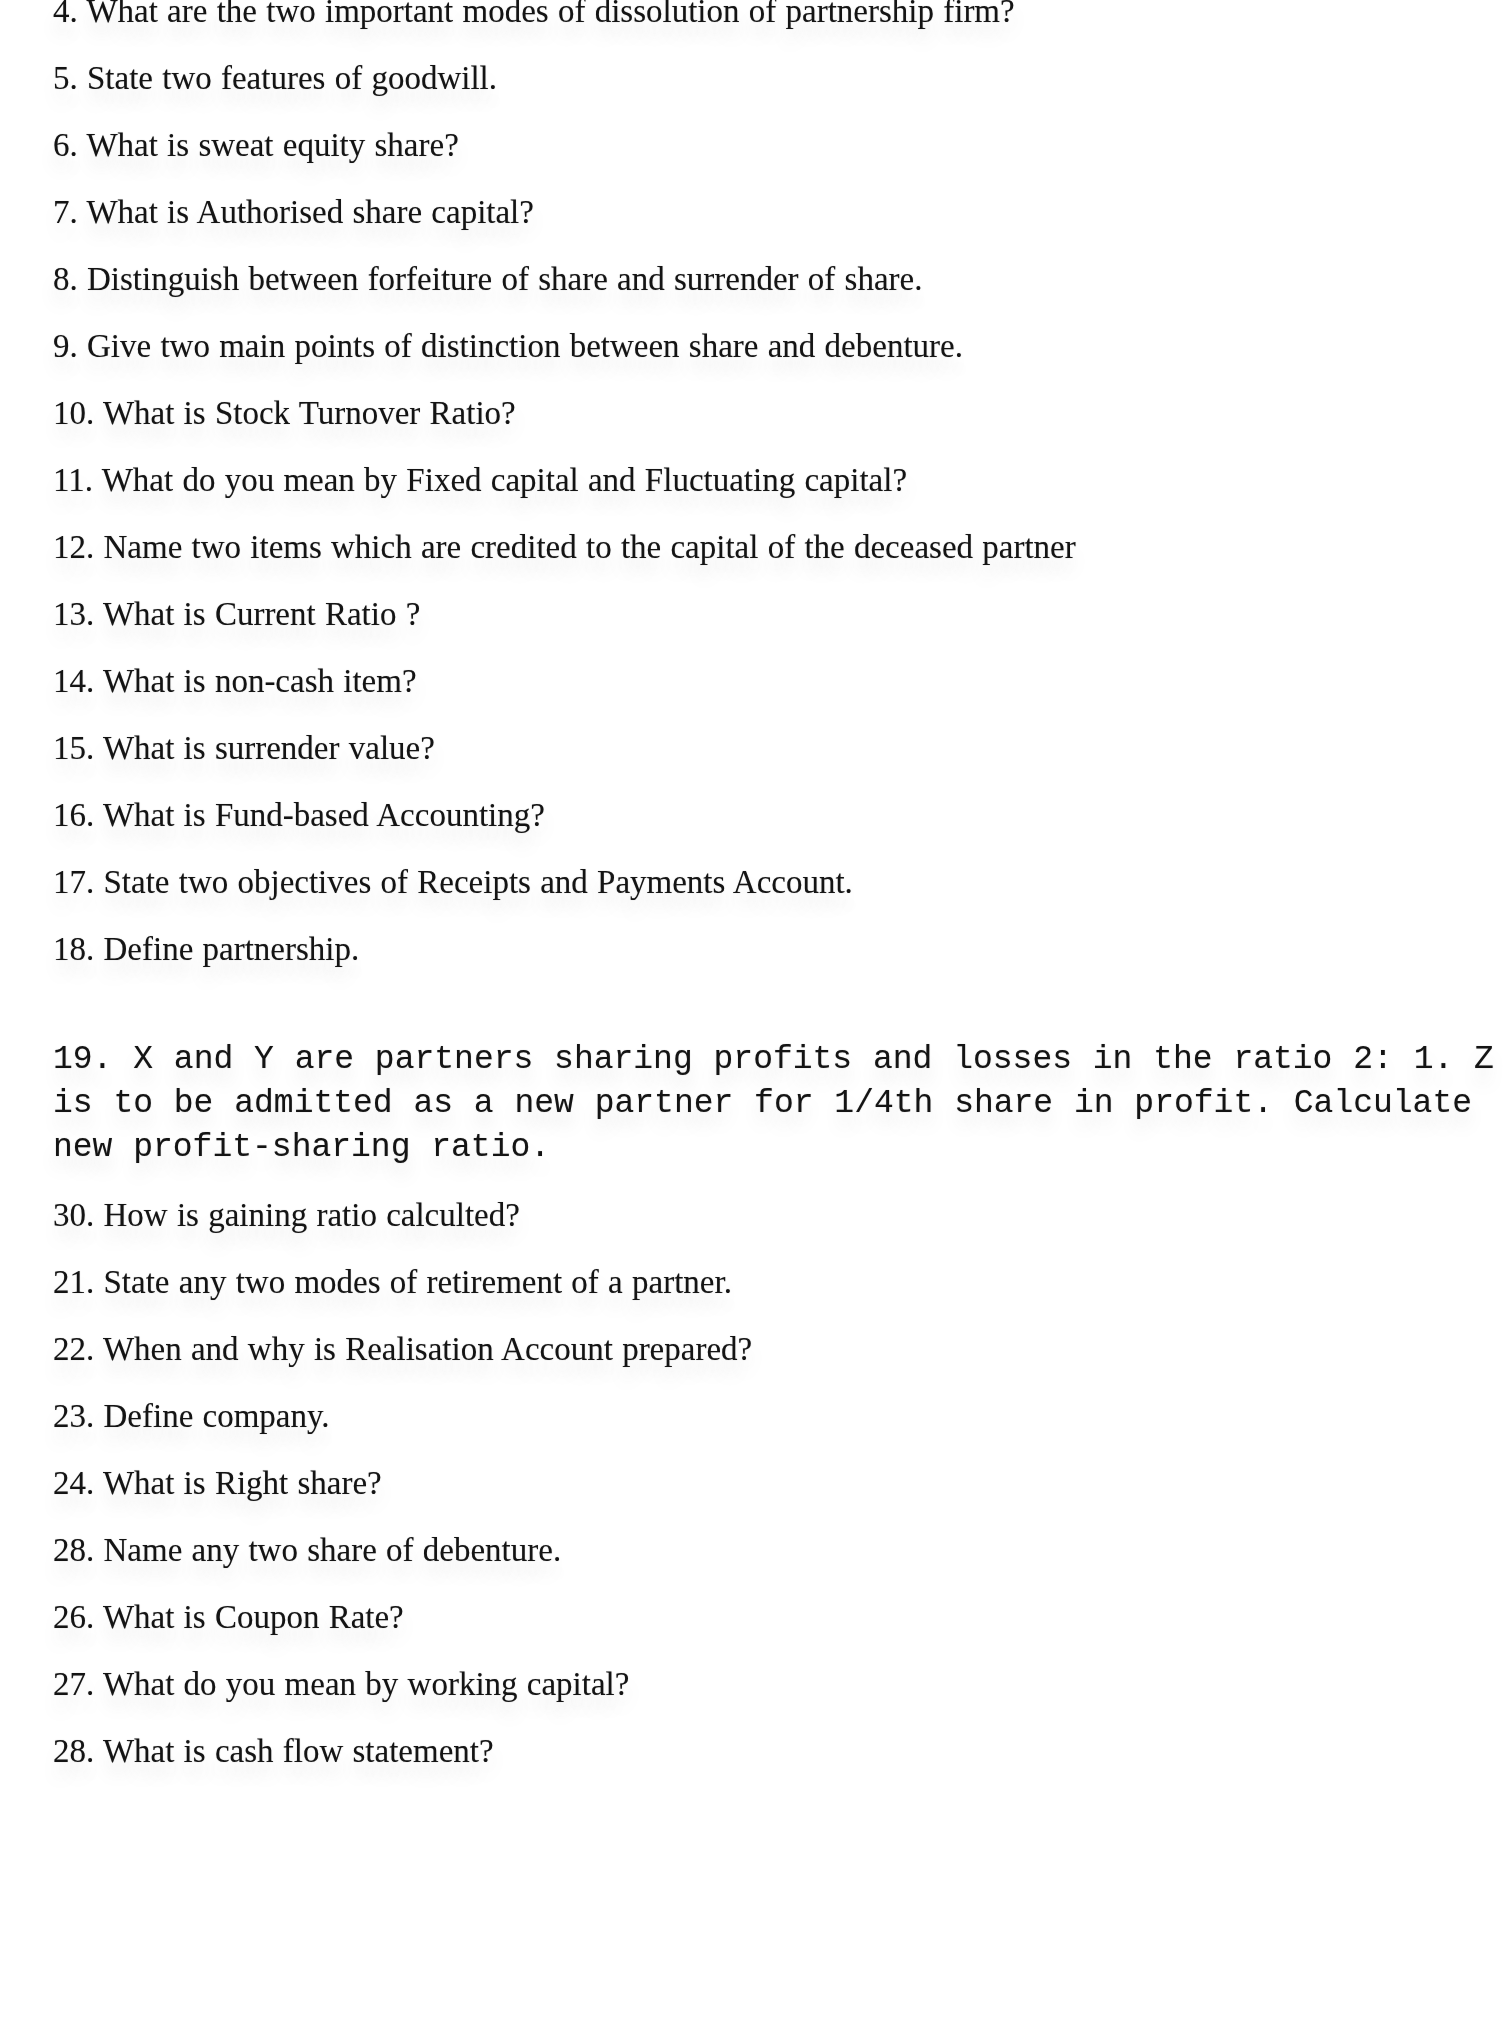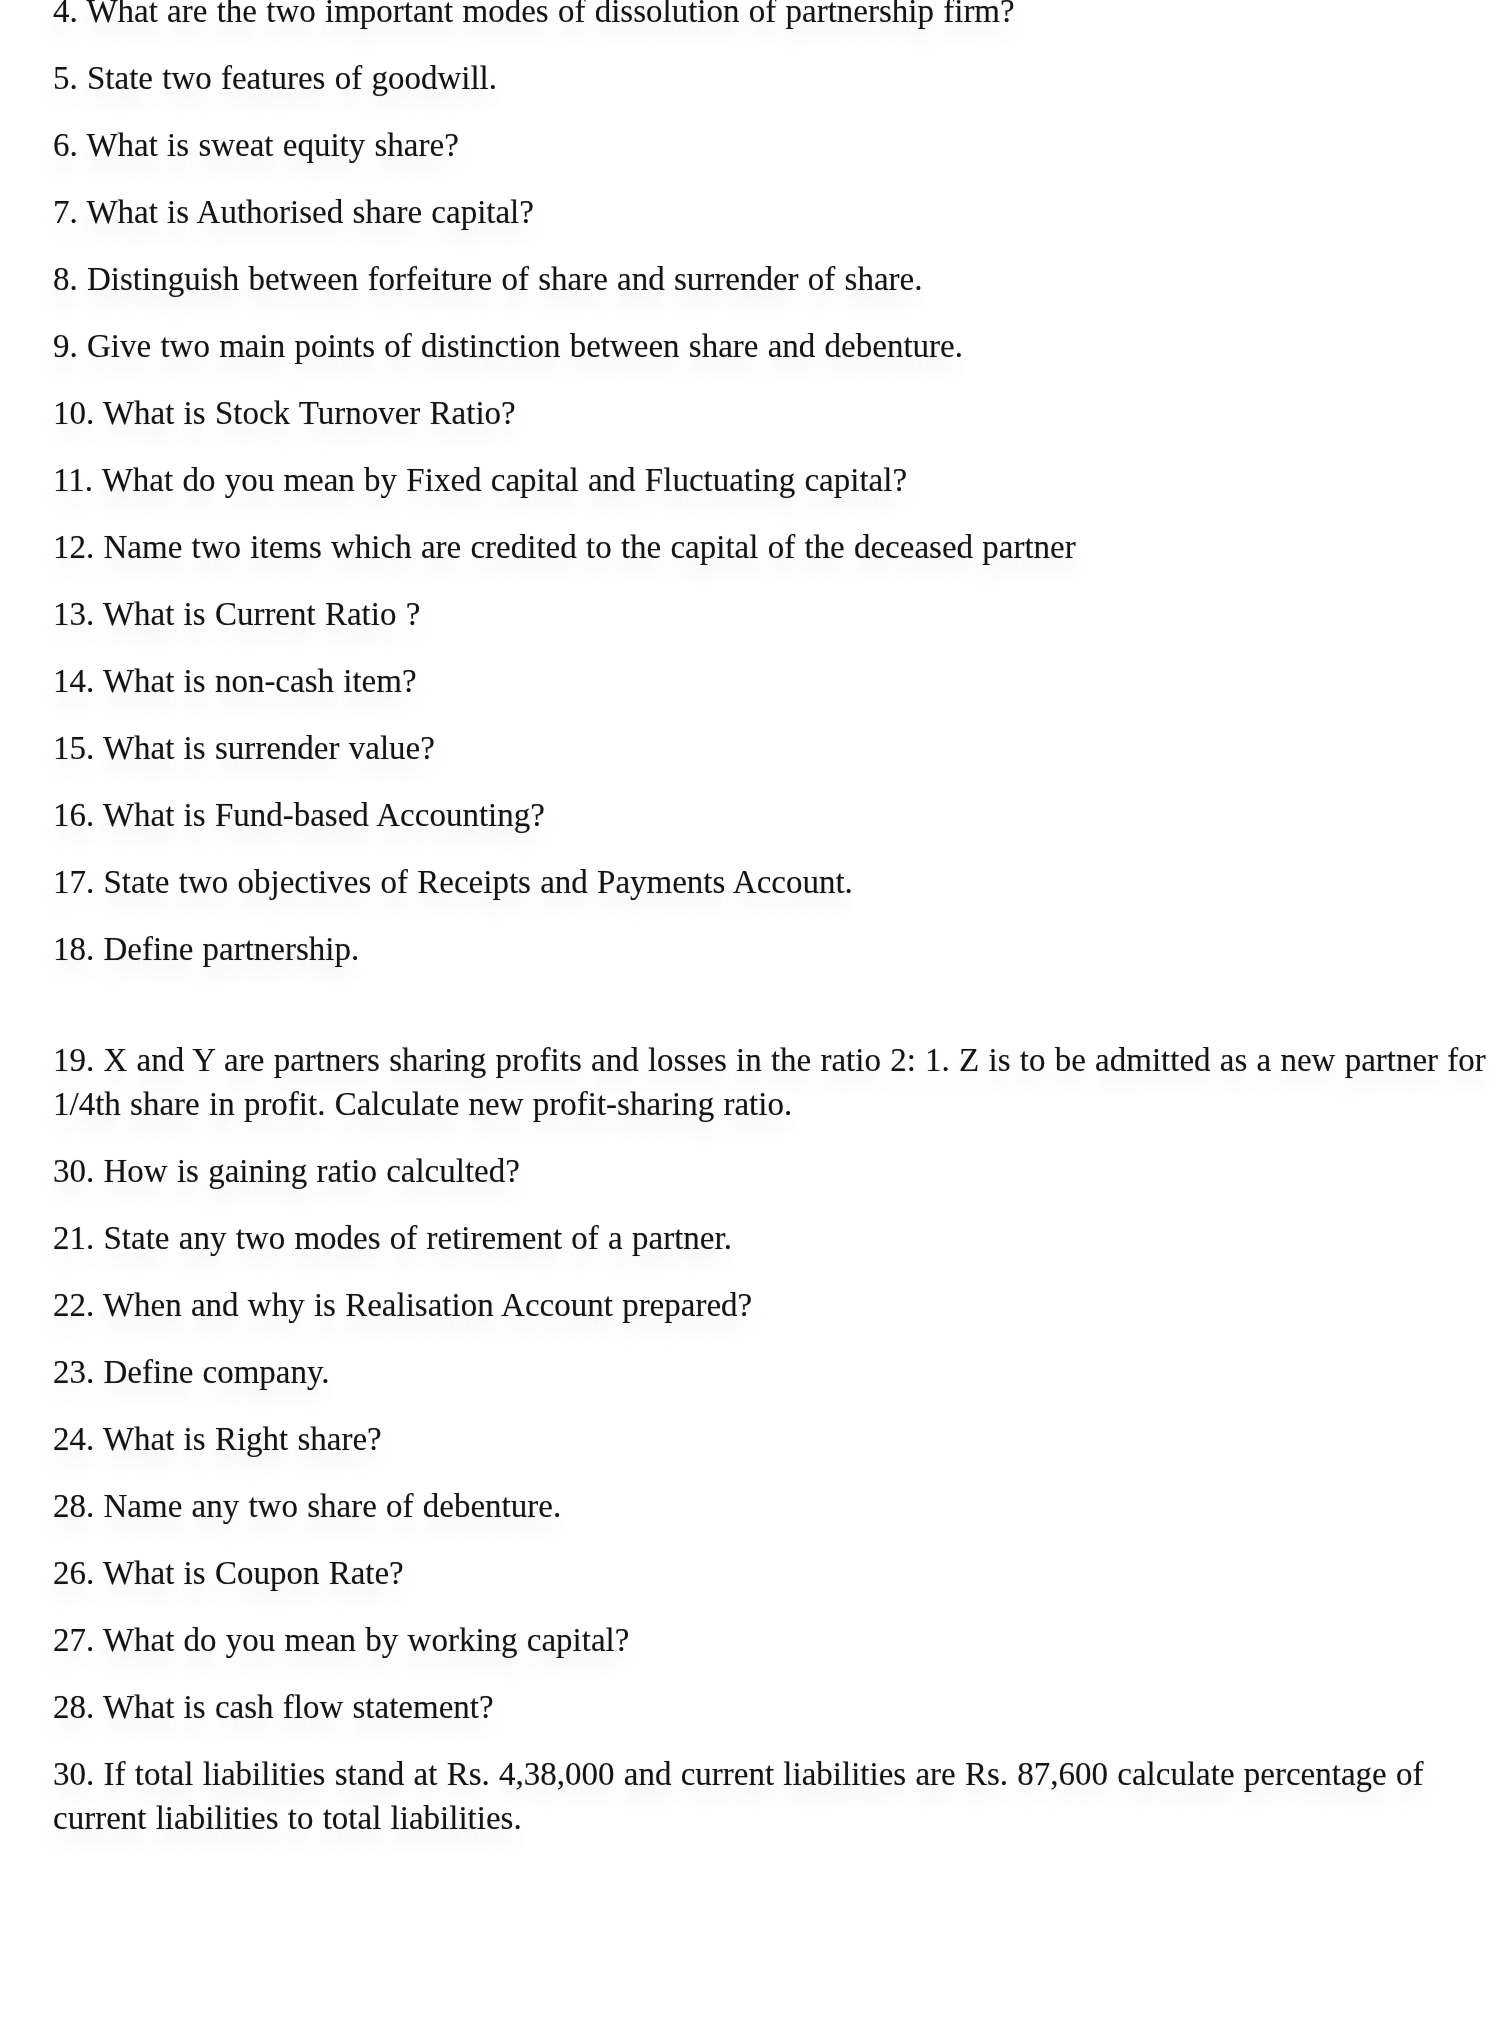--- a/index.html
+++ b/index.html
@@ -25,20 +25,21 @@
     font-size: 33px;
     line-height: 44px;
     margin: 0 0 23px 0;
     letter-spacing: 0px;
     word-spacing: 1px;
     
     text-shadow: 0 0 1px rgba(40, 40, 40, 0.35), 0 14px 16px rgba(125, 125, 125, 0.16);
   }
   .question.section-gap {
     margin-top: 67px;
+    font-family: Liberation Mono, monospace;
   }
   .qnum {
     display: inline;
   }
   .qtext {
     display: inline;
   }
 </style>
 </head>
 <body style="background: rgb(255, 255, 255);">
@@ -64,15 +65,14 @@
       <div class="question section-gap"><span class="qnum">19.</span><span> </span><span class="qtext">X and Y are partners sharing profits and losses in the ratio 2: 1. Z is to be admitted as a new partner for 1/4th share in profit. Calculate new profit-sharing ratio.</span></div>
       <div class="question"><span class="qnum">30.</span><span> </span><span class="qtext">How is gaining ratio calculted?</span></div>
       <div class="question"><span class="qnum">21.</span><span> </span><span class="qtext">State any two modes of retirement of a partner.</span></div>
       <div class="question"><span class="qnum">22.</span><span> </span><span class="qtext">When and why is Realisation Account prepared?</span></div>
       <div class="question"><span class="qnum">23.</span><span> </span><span class="qtext">Define company.</span></div>
       <div class="question"><span class="qnum">24.</span><span> </span><span class="qtext">What is Right share?</span></div>
       <div class="question"><span class="qnum">28.</span><span> </span><span class="qtext">Name any two share of debenture.</span></div>
       <div class="question"><span class="qnum">26.</span><span> </span><span class="qtext">What is Coupon Rate?</span></div>
       <div class="question"><span class="qnum">27.</span><span> </span><span class="qtext">What do you mean by working capital?</span></div>
       <div class="question"><span class="qnum">28.</span><span> </span><span class="qtext">What is cash flow statement?</span></div>
-      <div class="question"><span class="qnum">30.</span><span> </span><span class="qtext">If total liabilities stand at Rs. 4,38,000 and current liabilities are Rs. 87,600 calculate percentage of current liabilities to total liabilities.</span></div>
     </div>
 </div>
 
 </body></html>

